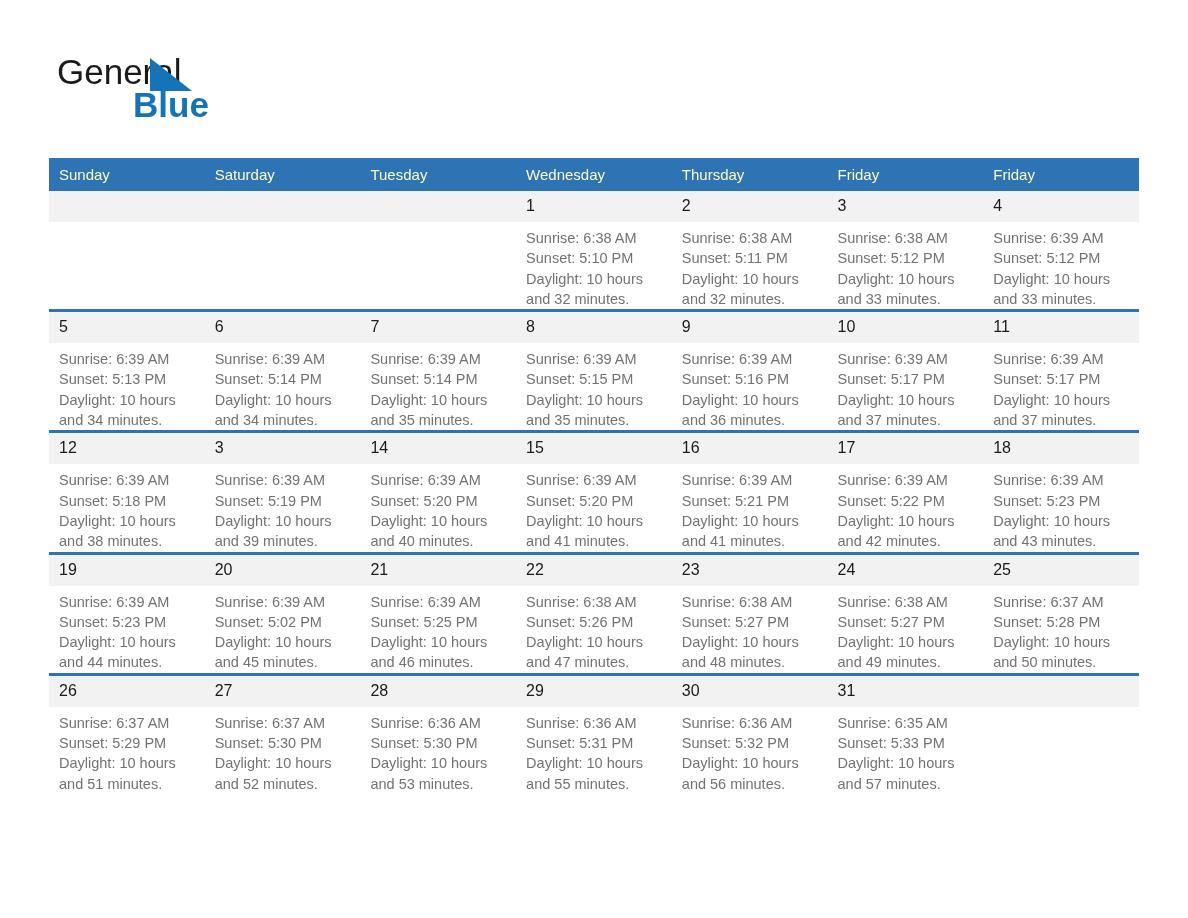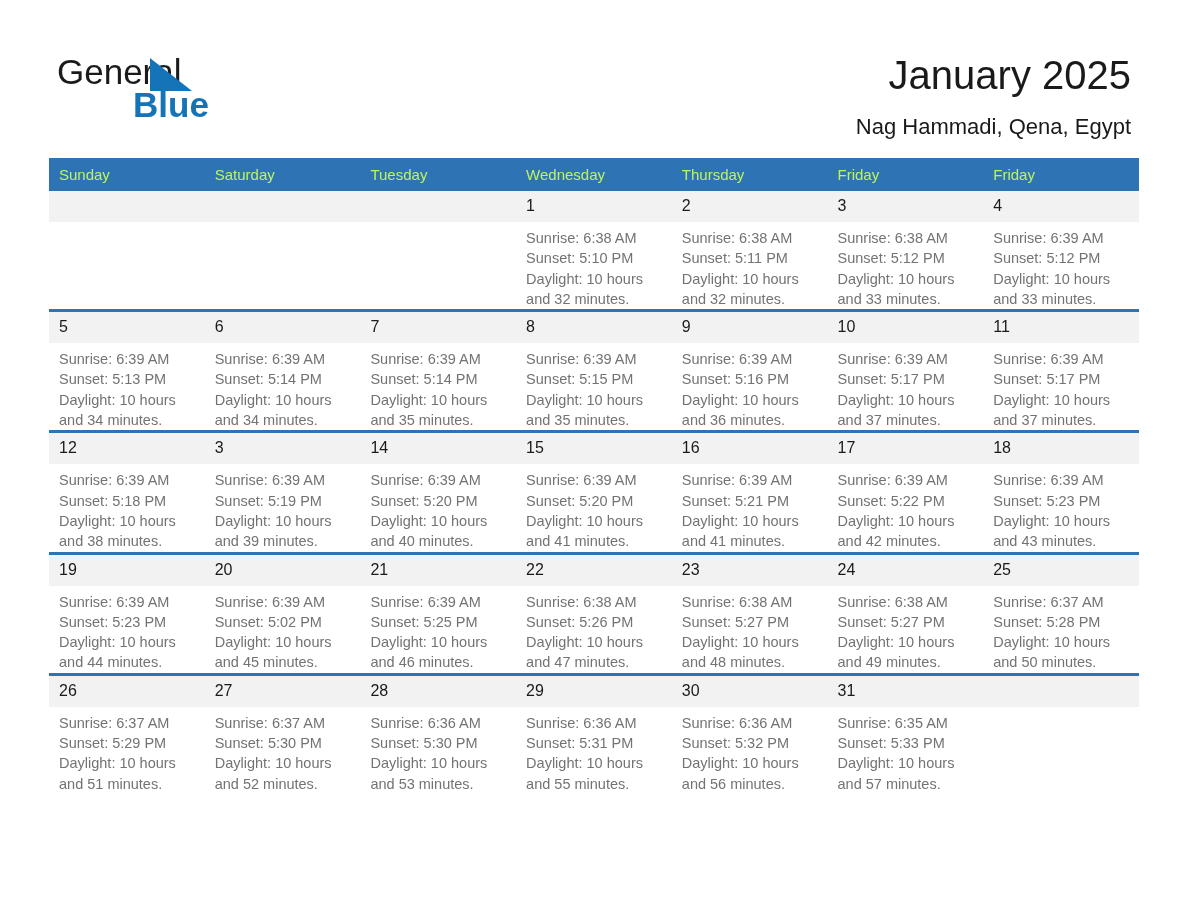--- a/index.html
+++ b/index.html
@@ -95,21 +95,21 @@
     left: 49px;
     top: 158px;
     width: 1090px;
     border-collapse: collapse;
     table-layout: fixed;
   }
   .calendar col { width: 155.7px; }
 
   .dow-row th {
     background: #2e74b5;
-    color: #bef264;
+    color: #fef9c3;
     font-size: 15px;
     font-weight: 400;
     text-align: left;
     padding: 7px 0 8px 10px;
     height: 18px;
     vertical-align: middle;
     white-space: nowrap;
     margin-left: 8px;
   }
 
@@ -146,22 +146,20 @@
 <body>
 
 <div class="page">
 
   <div class="header">
     <div class="logo">
       <span class="logo-general">General</span>
       <span class="logo-triangle"></span>
       <span class="logo-blue">Blue</span>
     </div>
-    <div class="title">January 2025</div>
-    <div class="subtitle">Nag Hammadi, Qena, Egypt</div>
   </div>
 
   <table class="calendar">
     <colgroup>
       <col>
         <col>
         <col>
         <col>
         <col>
         <col>

